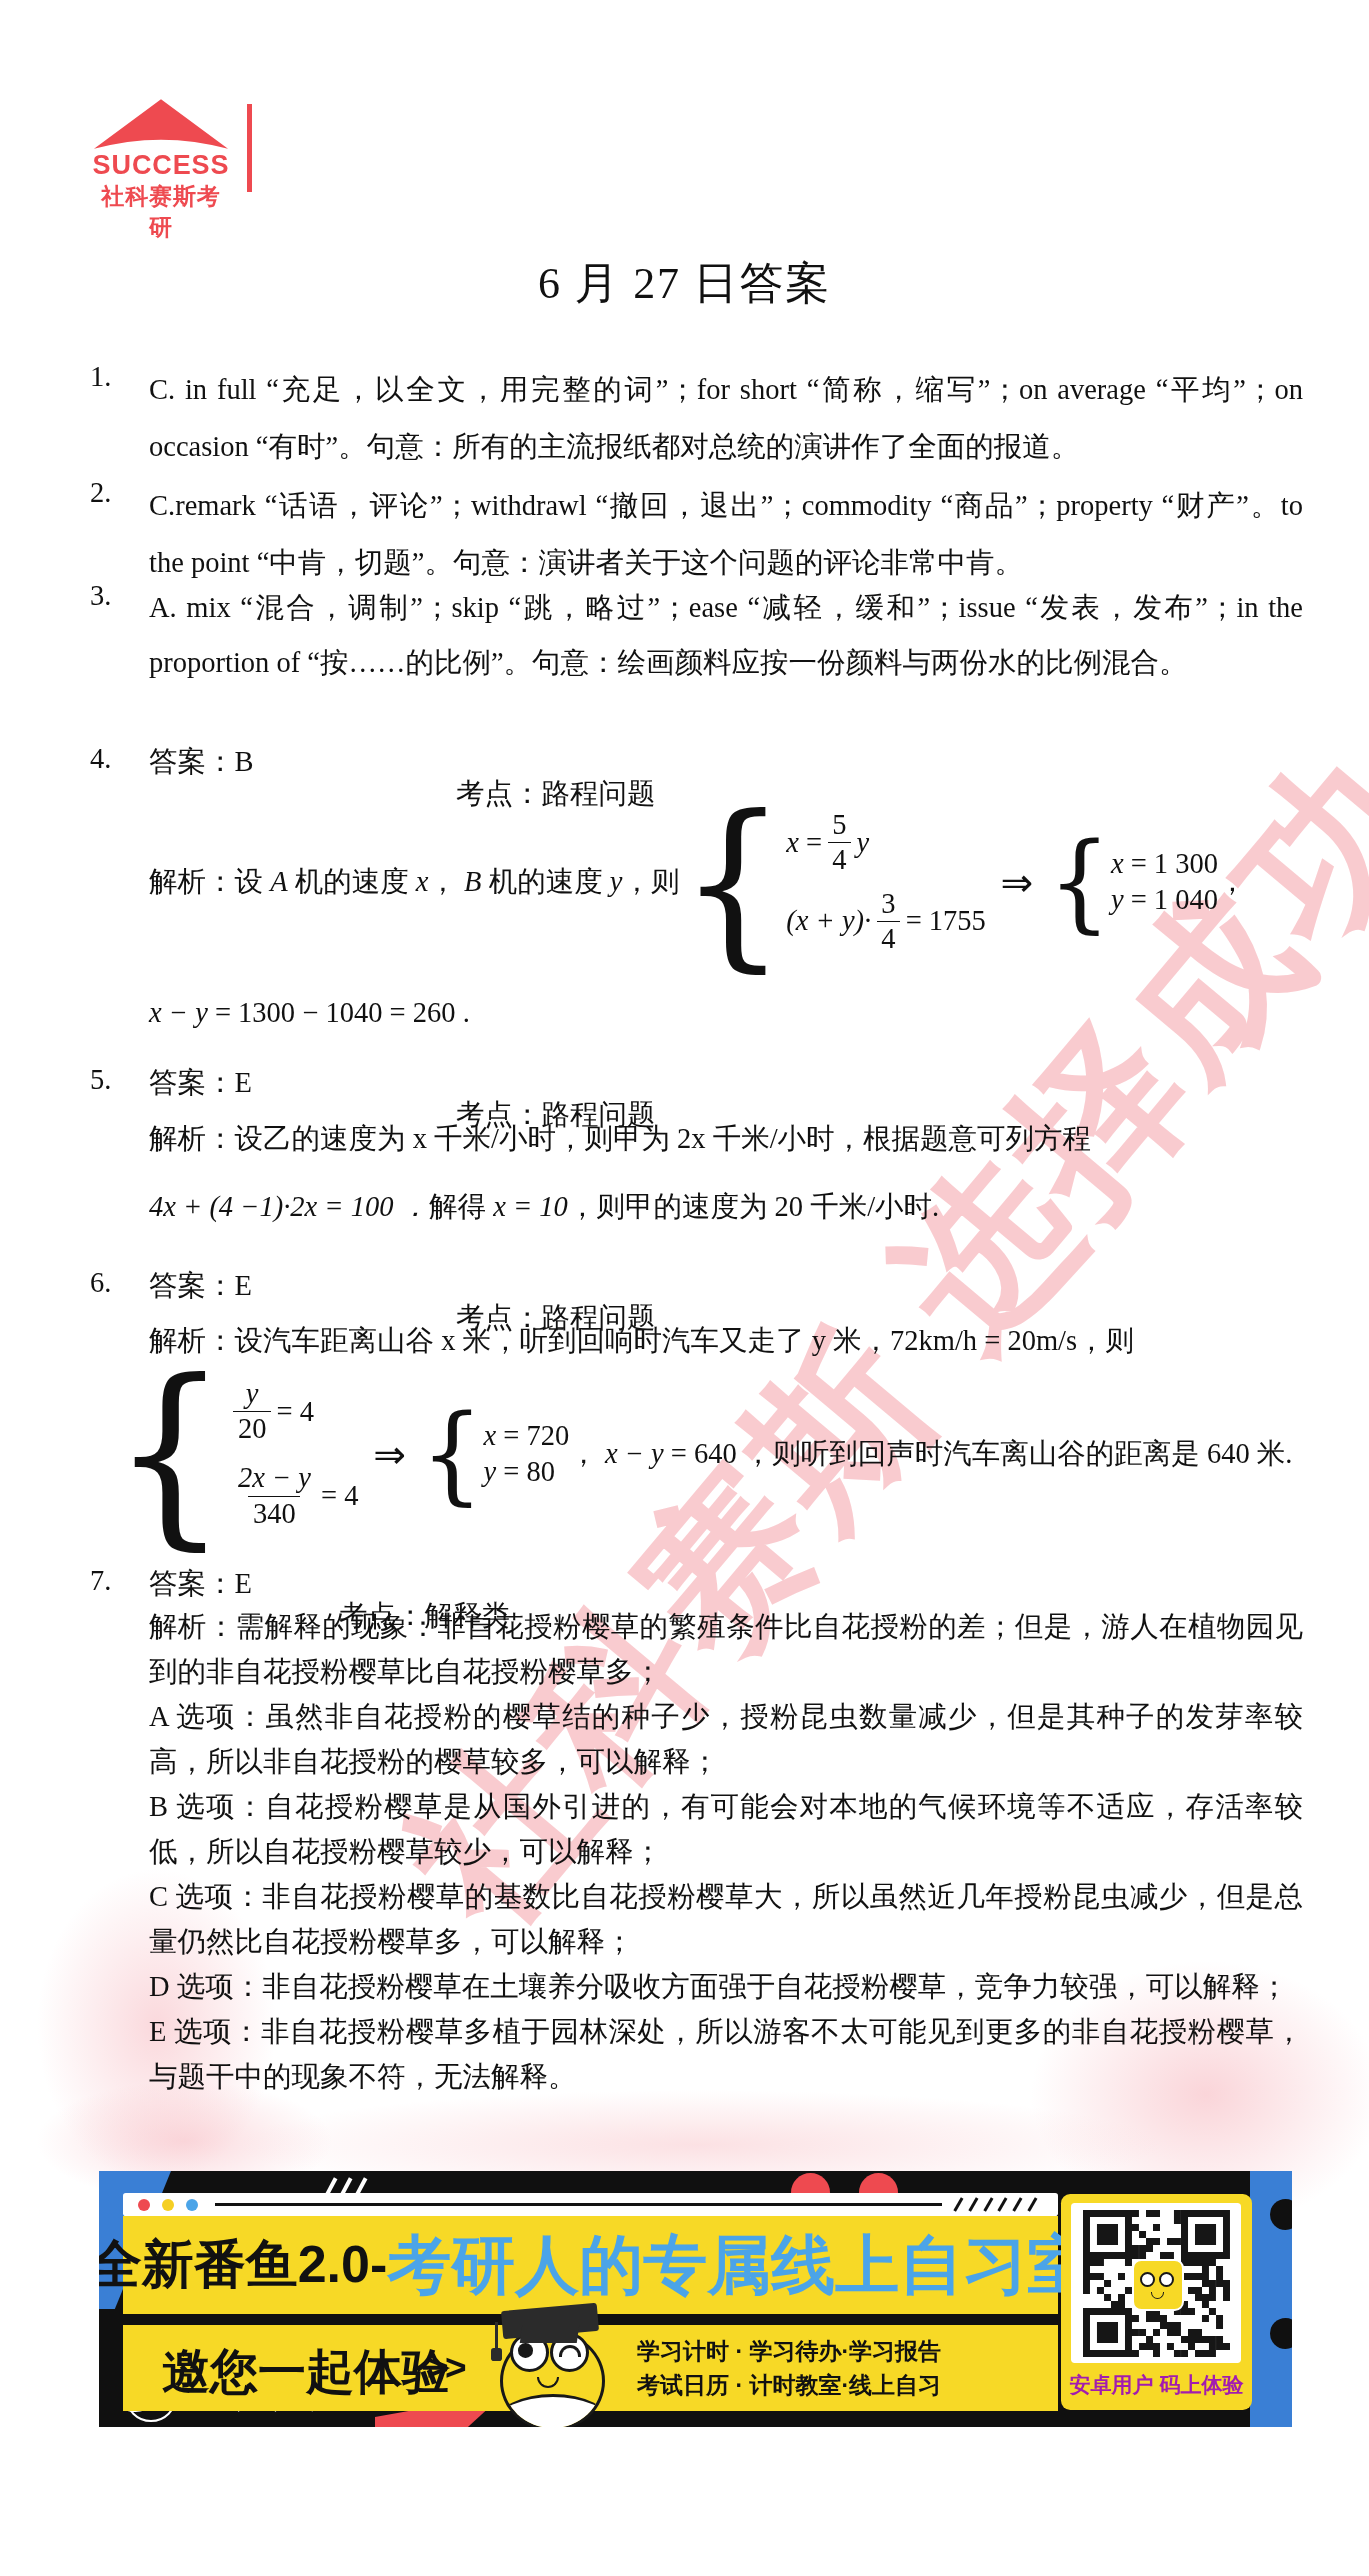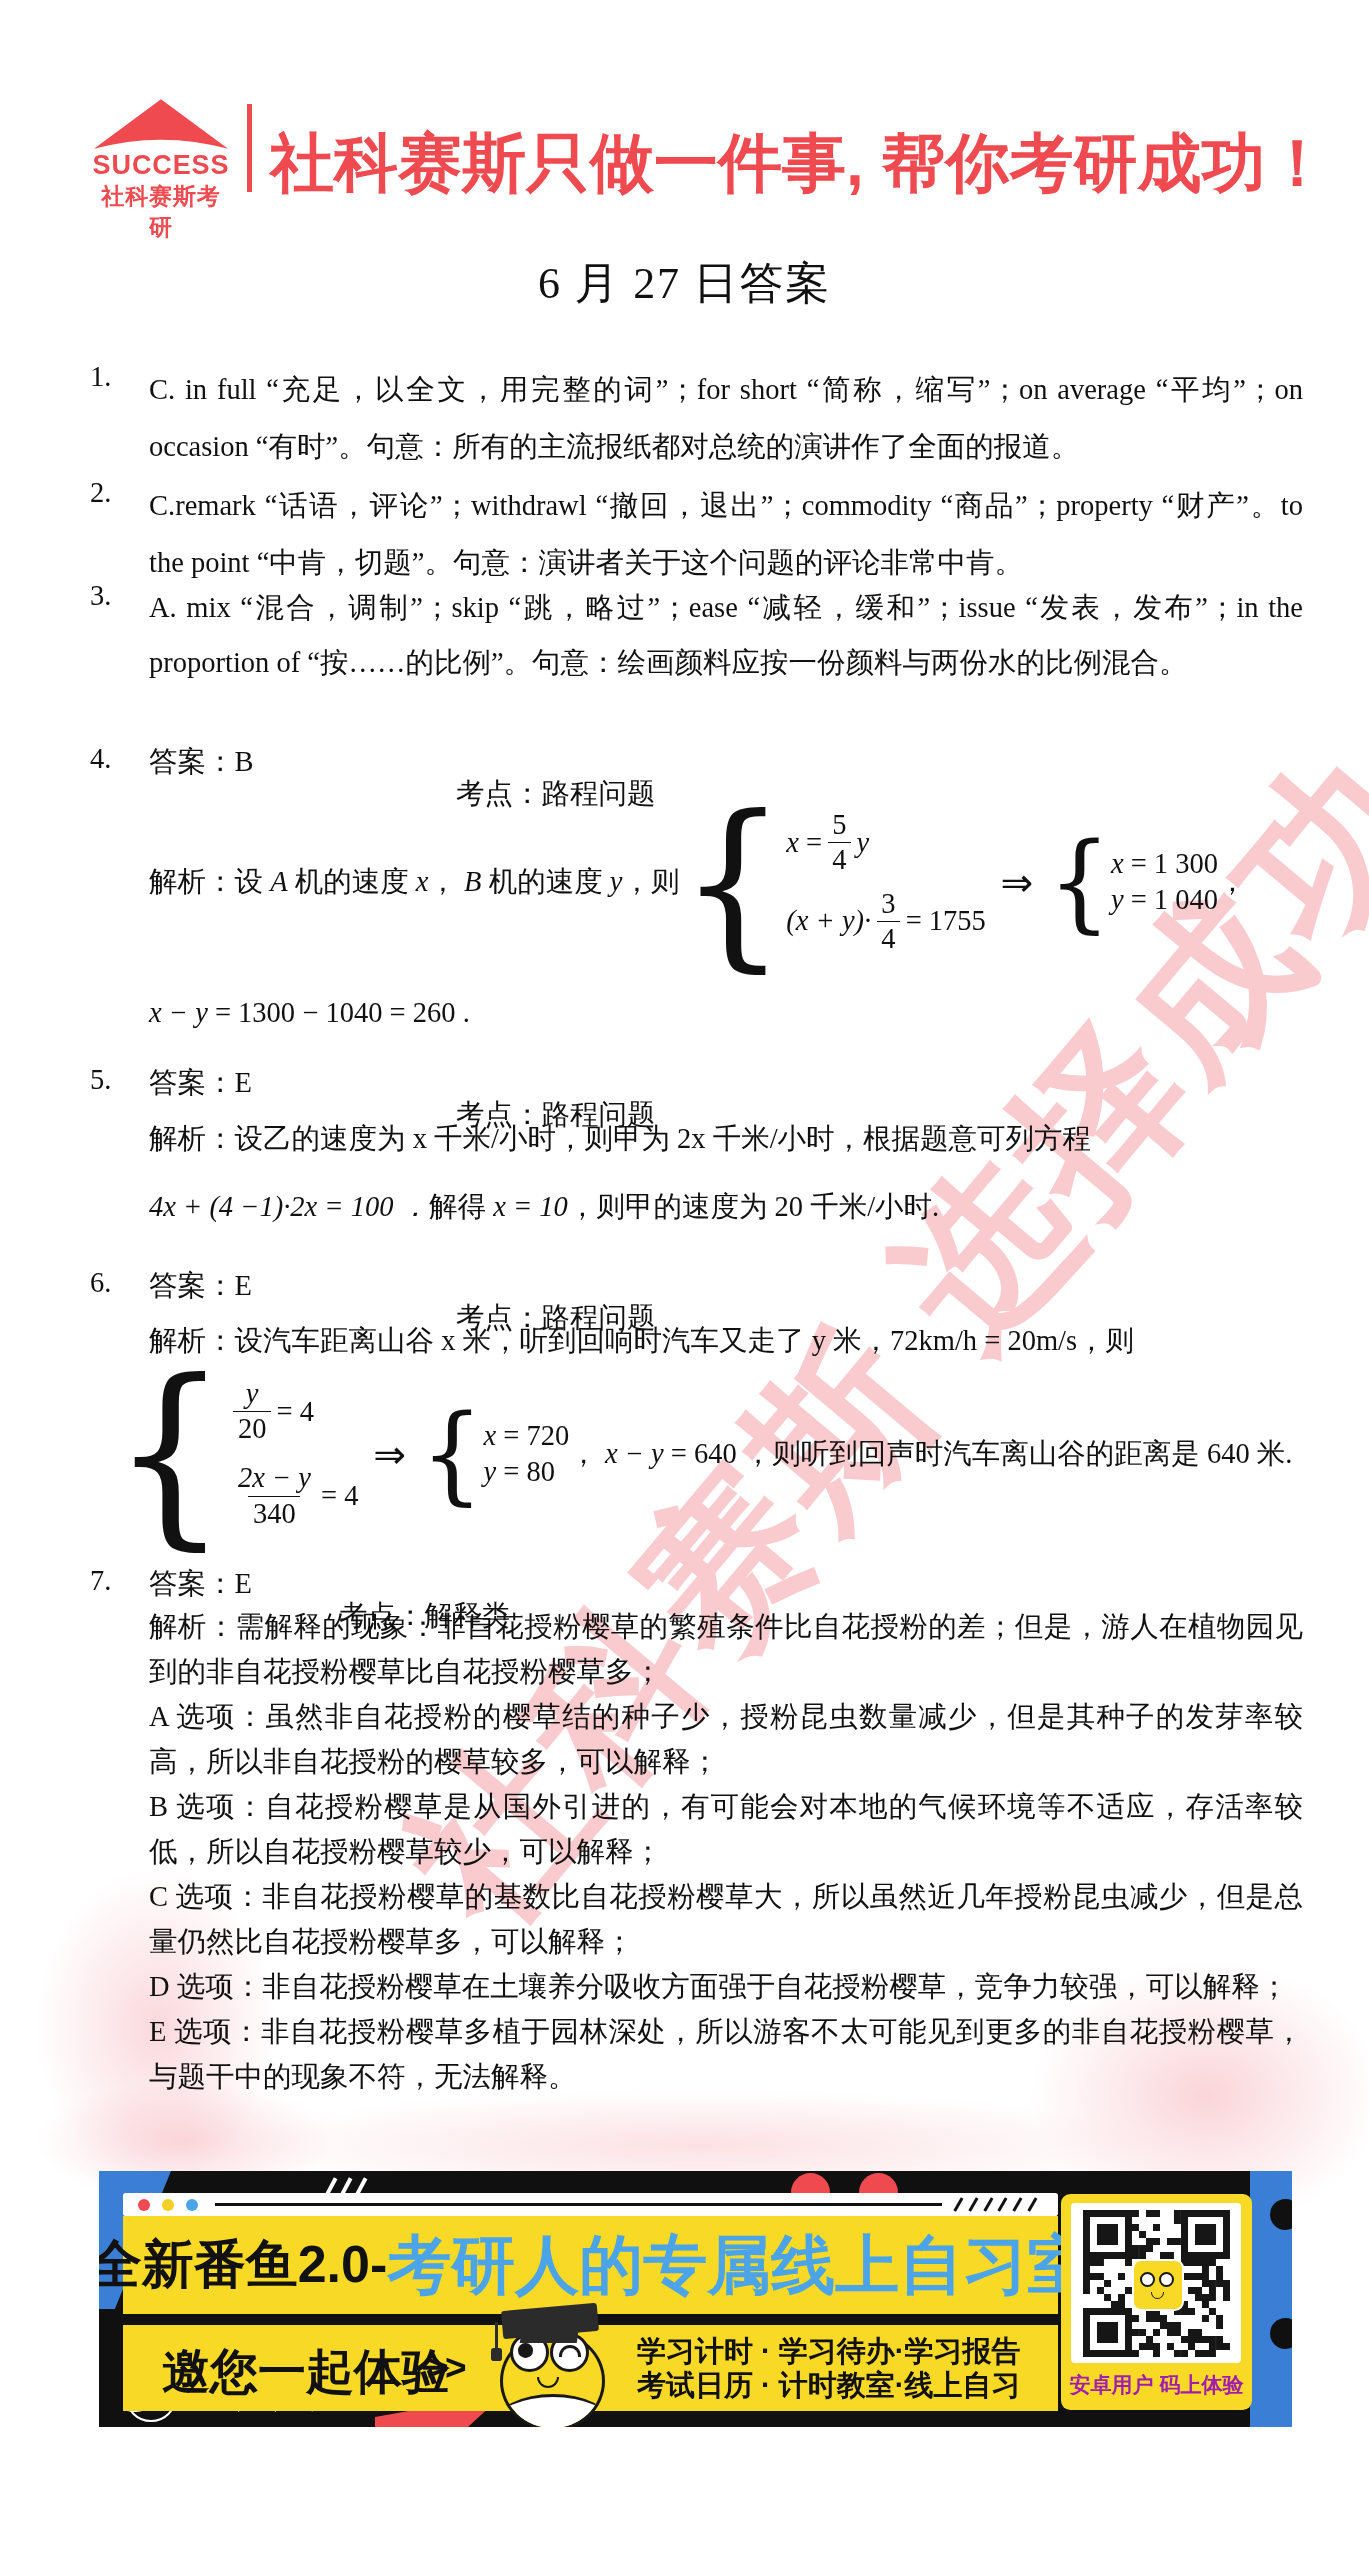--- a/index.html
+++ b/index.html
@@ -71,21 +71,21 @@
   .hash{position:absolute;top:3.7px;width:2.8px;height:14.7px;background:#111;transform:rotate(30deg);}
 
   .b-main{position:absolute;left:24px;top:45px;width:935px;height:98px;background:#f7d926;
           display:flex;align-items:center;justify-content:center;white-space:nowrap;}
   .b-main .hb{font-size:52px;font-weight:900;color:#111;letter-spacing:0px;}
   .b-main .hblue{font-size:64px;font-weight:900;color:#4ba4e8;}
 
   .b-sub{position:absolute;left:24px;top:154px;width:935px;height:86px;background:#f7d926;}
   .invite{position:absolute;left:39px;top:14.7px;font-size:48px;font-weight:900;color:#111;white-space:nowrap;}
   .arrows{position:absolute;left:304px;top:22px;font-size:37px;font-weight:900;color:#111;letter-spacing:-3.7px;}
-  .features{position:absolute;left:514px;top:9.2px;font-size:29px;font-weight:700;color:#111;line-height:34px;white-space:nowrap;}
+  .features{position:absolute;left:514px;top:9.2px;font-size:23px;font-weight:700;color:#111;line-height:34px;white-space:nowrap;}
 
   
   .fish{position:absolute;left:394px;top:136px;width:120px;height:120px;}
   .fish .head{position:absolute;left:7.4px;top:24px;width:99px;height:94px;background:#f7d926;border:3.7px solid #181818;border-radius:50%;overflow:hidden;}
   .fish .belly{position:absolute;left:-7.4px;bottom:-24px;width:114px;height:55px;background:#fff;border-radius:50%;border-top:3.7px solid #181818;}
   .fish .eye{position:absolute;top:26px;width:33px;height:33px;background:#fff;border:3.7px solid #181818;border-radius:50%;}
   .fish .eye.l{left:16.6px;} .fish .eye.r{left:57px;}
   .fish .pupil{position:absolute;left:5.5px;top:7.4px;width:14.7px;height:14.7px;background:#181818;border-radius:50%;}
   .fish .wink{position:absolute;left:5.5px;top:9.2px;width:16.6px;height:9.2px;border:3.7px solid #181818;border-bottom:0;border-radius:11px 11px 0 0;}
   .fish .smile{position:absolute;left:44px;top:70px;width:18.4px;height:9.2px;border:2.8px solid #181818;border-top:0;border-radius:0 0 11px 11px;}
@@ -118,21 +118,20 @@
   <div class="logo">
     <span>
       <svg width="134" height="52" viewBox="0 0 146 56">
         <path d="M0 54 L73 0 L146 54 Q73 34 0 54 Z" fill="#ee4a50"></path>
       </svg>
     </span>
     <div class="brand">SUCCESS</div>
     <div class="brand-sub">社科赛斯考研</div>
   </div>
   <div class="hdr-divider"></div>
-  <div class="headline">社科赛斯只做一件事, 帮你考研成功！</div>
 
   <div class="doc-title">6 月 27 日答案</div>
 
   <div class="num" style="top:361px">1.</div>
   <div class="para lh62" style="top:361px">C. in full “充足，以全文，用完整的词”；for short “简称，缩写”；on average “平均”；on occasion “有时”。句意：所有的主流报纸都对总统的演讲作了全面的报道。</div>
 
   <div class="num" style="top:477px">2.</div>
   <div class="para lh62" style="top:477px">C.remark “话语，评论”；withdrawl “撤回，退出”；commodity “商品”；property “财产”。to the point “中肯，切题”。句意：演讲者关于这个问题的评论非常中肯。</div>
 
   <div class="num" style="top:580px">3.</div>

